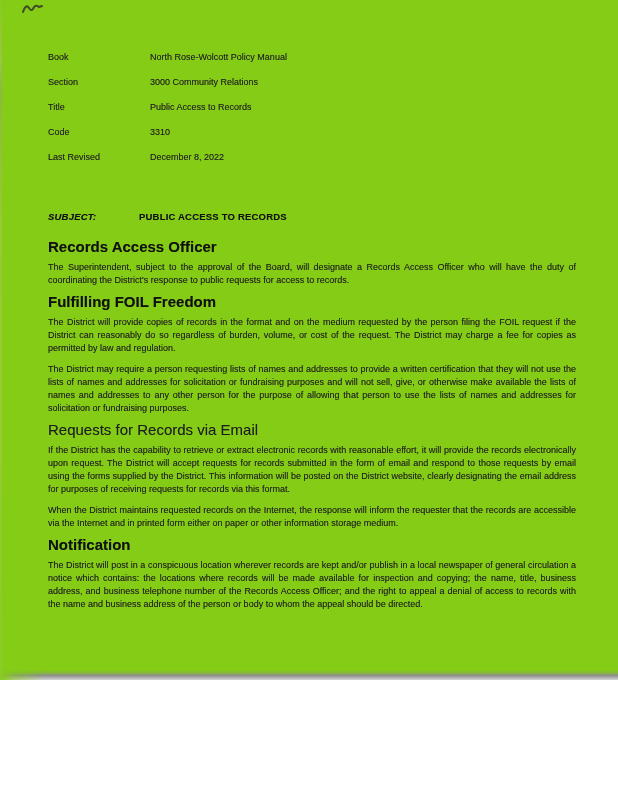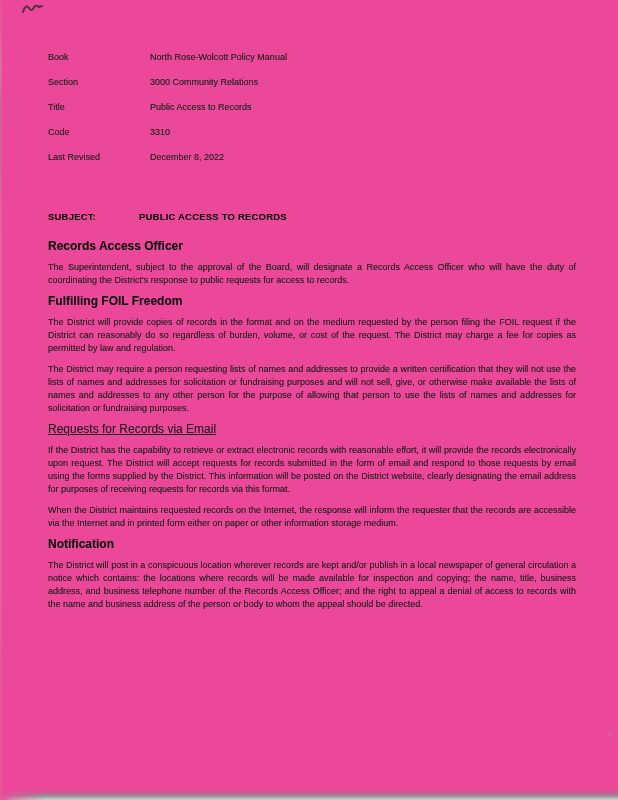--- a/index.html
+++ b/index.html
@@ -1,19 +1,19 @@
 <!DOCTYPE html>
 <html><head>
 <meta charset="utf-8">
 <style>
   html,body{margin:0;padding:0;background:#ffffff;}
   .page{
     position:relative;
-    width:618px;height:800px;
-    background:#ec4899;
+    width:618px;height:680px;
+    background:#84cc16;
     overflow:hidden;
     font-family:"Liberation Sans","DejaVu Sans",sans-serif;
     color:#1e1e1e;
     text-shadow:0 0 0.5px rgba(40,40,40,0.45);
   }
   
   .edge-left{
     position:absolute;left:0;top:0;bottom:0;width:2px;
     background:linear-gradient(to bottom,
       rgba(210,200,160,0.05) 0%,
@@ -41,28 +41,28 @@
     background:rgba(150,150,150,0.35);}
   
   .meta{position:absolute;left:48px;top:52px;font-size:9px;line-height:11px;color:#222222;}
   .meta-row{display:flex;}
   .meta-row + .meta-row{margin-top:14px;}
   .meta-label{width:102px;flex:0 0 102px;}
   .meta-value{flex:1;}
   
   .subject{position:absolute;left:48px;top:211px;font-size:9.5px;line-height:12px;
     font-weight:bold;color:#101010;letter-spacing:0.2px;}
-  .subject-label{display:inline-block;width:91px;}
+  .subject-label{display:inline-block;width:91px;font-style:italic;}
   
   .body{position:absolute;left:48px;top:240px;width:528px;
     font-size:9px;line-height:13px;text-align:justify;color:#1e1e1e;}
   .body p{margin:0 0 8px 0;}
-  .body .h{font-weight:bold;font-size:12px;line-height:13px;margin:0 0 8px 0;
+  .body .h{font-weight:bold;font-size:15px;line-height:13px;margin:0 0 8px 0;
     text-align:left;color:#101010;}
-  .body .hu{font-weight:normal;text-decoration:underline;color:#1e1e1e;}
+  .body .hu{font-weight:normal;color:#1e1e1e;}
 </style>
 </head>
 <body>
 
 <div class="page">
 
   <svg class="scan-mark" viewBox="0 0 22 12" xmlns="http://www.w3.org/2000/svg">
     <path d="M1,9 C3,3 5,2 7,5 C8.5,7.5 10,8 11.5,5 C13,2.5 15,2 17,4 L20,3" fill="none" stroke="#2d2d2d" stroke-width="2" stroke-linecap="round"></path>
   </svg>
   <div class="edge-left"></div>

